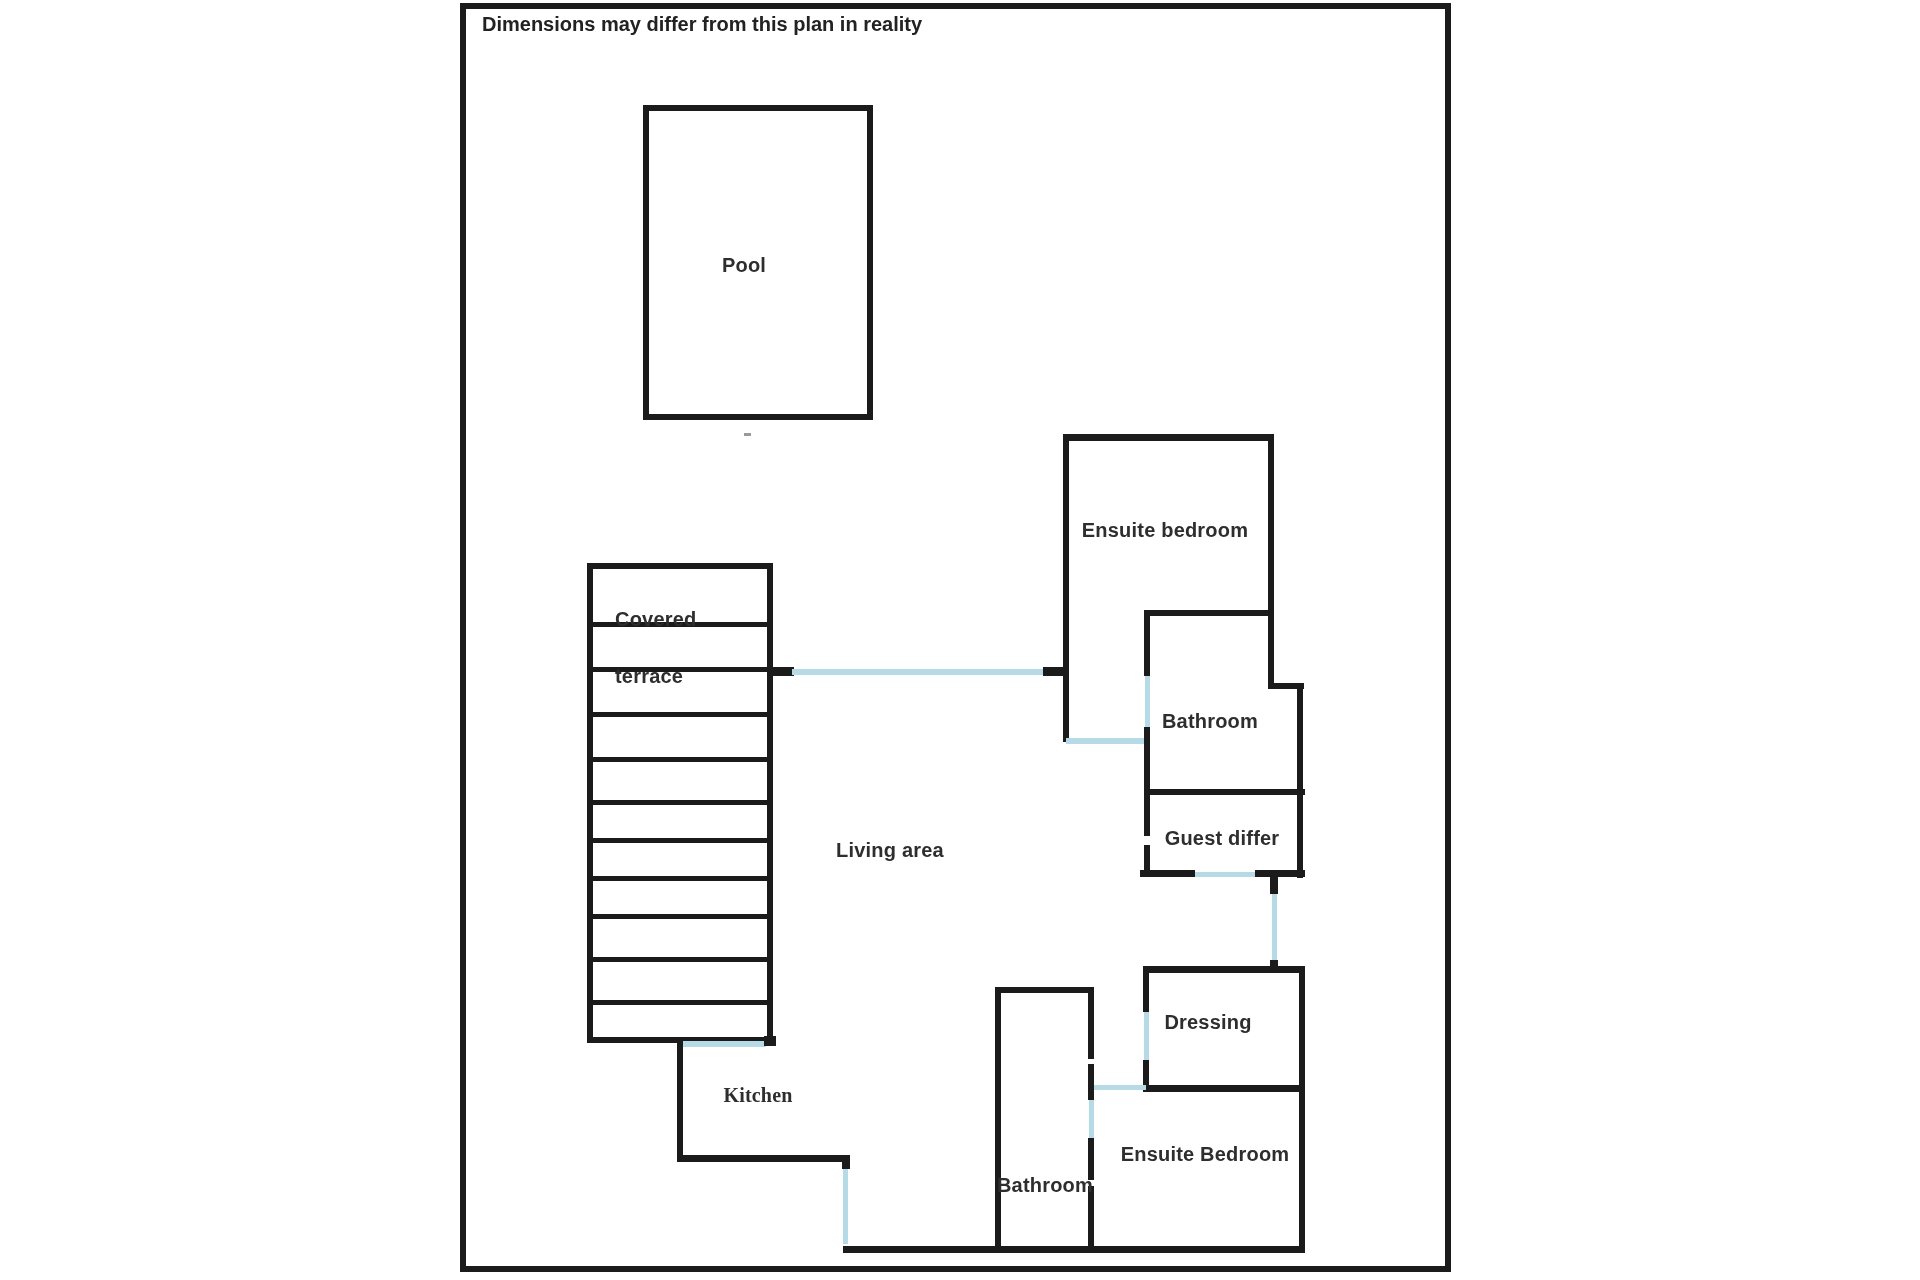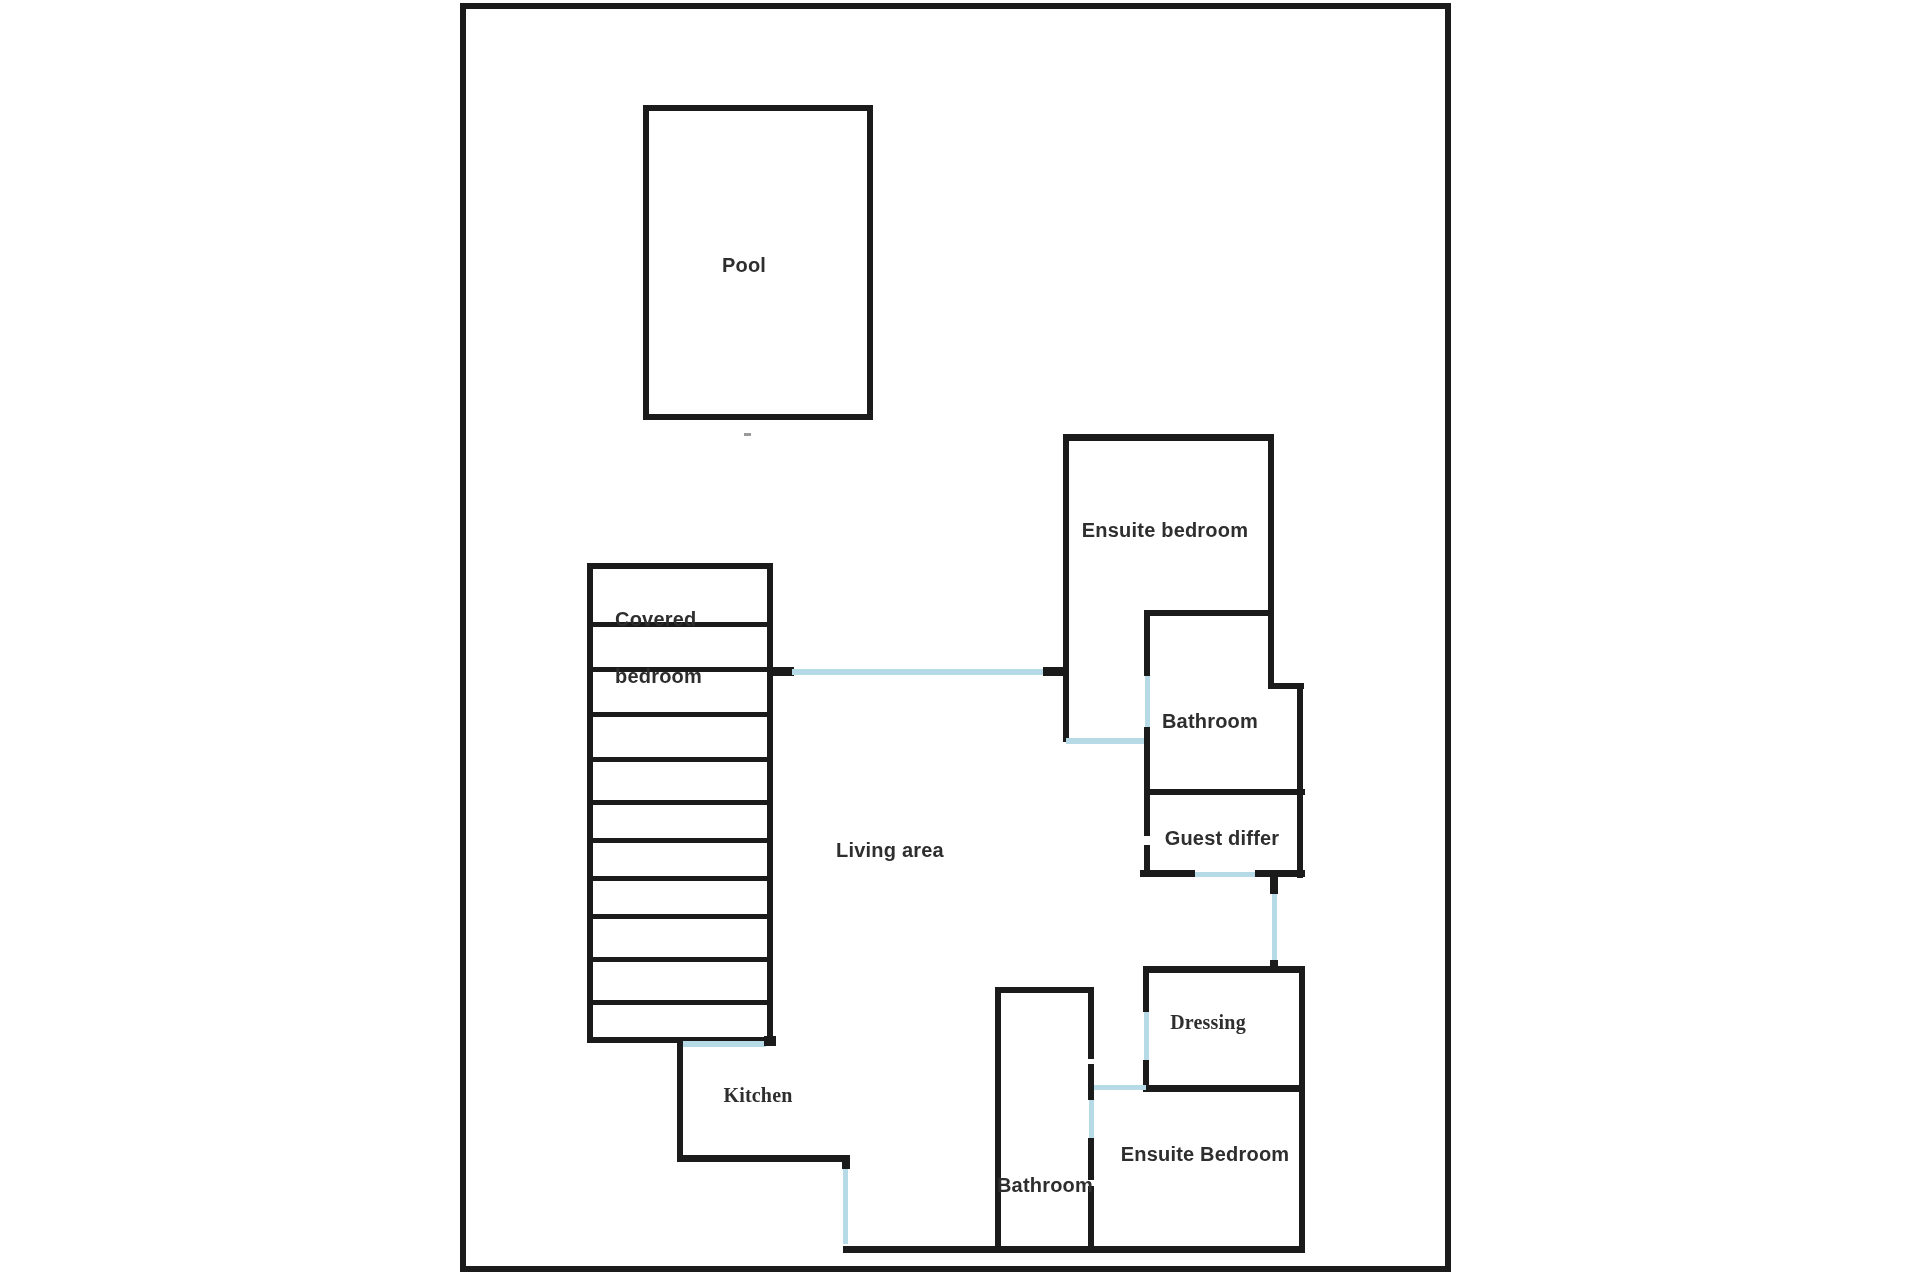--- a/index.html
+++ b/index.html
@@ -14,20 +14,21 @@
   .stripe{position:absolute;left:0;right:0;height:5px;background:var(--wall);}
   #title{position:absolute;left:482px;top:13px;font-size:20px;font-weight:600;color:#222;}
 </style>
 </head>
 <body style="background: rgb(255, 255, 255);">
 
 <div id="plan">
 
   <div class="box" style="left:460px;top:3px;width:991px;height:1269px;"></div>
 
+  <div id="title">Dimensions may differ from this plan in reality</div>
 
   <div class="box" style="left:643px;top:105px;width:230px;height:315px;"></div>
   <div class="lbl c" style="left:744px;top:265px;">Pool</div>
   <div class="w" style="left:744px;top:433px;width:7px;height:3px;background:#9a9a9a;"></div>
 
   <div class="box" style="left:587px;top:563px;width:186px;height:480px;">
     <div style="position:absolute;left:0;top:0;right:0;bottom:0;">
         <div class="stripe" style="top: 53px;"></div>
         <div class="stripe" style="top: 98px;"></div>
         <div class="stripe" style="top: 143px;"></div>
@@ -35,21 +36,21 @@
         <div class="stripe" style="top: 231px;"></div>
         <div class="stripe" style="top: 269px;"></div>
         <div class="stripe" style="top: 307px;"></div>
         <div class="stripe" style="top: 345px;"></div>
         <div class="stripe" style="top: 388px;"></div>
         <div class="stripe" style="top: 431px;"></div>
       </div>
   </div>
   <div>
     <div class="lbl" style="left:615px;top:608px;">Covered</div>
-    <div class="lbl" style="left:615px;top:665px;">bedroom</div>
+    <div class="lbl" style="left:615px;top:665px;">terrace</div>
   </div>
 
   <div class="d" style="left:683px;top:1041px;width:83px;height:6px;"></div>
   <div class="w" style="left:764px;top:1036px;width:12px;height:10px;"></div>
 
   <div class="w" style="left:771px;top:667px;width:23px;height:9px;"></div>
   <div class="d" style="left:792px;top:669px;width:254px;height:6px;"></div>
   <div class="w" style="left:1043px;top:667px;width:25px;height:9px;"></div>
 
   <div class="lbl c" style="left:890px;top:850px;">Living area</div>
@@ -86,21 +87,21 @@
   <div class="d" style="left:1272px;top:894px;width:5px;height:68px;"></div>
   <div class="w" style="left:1270px;top:960px;width:8px;height:9px;"></div>
   <div class="lbl c" style="left:1222px;top:838px;">Guest differ</div>
 
   <div class="w" style="left:1143px;top:966px;width:162px;height:7px;"></div>
   <div class="w" style="left:1143px;top:966px;width:6px;height:46px;"></div>
   <div class="d" style="left:1144px;top:1012px;width:5px;height:48px;"></div>
   <div class="w" style="left:1143px;top:1060px;width:6px;height:32px;"></div>
   <div class="w" style="left:1143px;top:1085px;width:162px;height:7px;"></div>
   <div class="w" style="left:1299px;top:966px;width:6px;height:287px;"></div>
-  <div class="lbl c" style="left:1208px;top:1022px;font-family:Liberation Serif, serif;">Dressing</div>
+  <div class="lbl c" style="left:1208px;top:1022px;">Dressing</div>
 
   <div class="d" style="left:1092px;top:1085px;width:54px;height:5px;"></div>
   <div class="lbl c" style="left:1205px;top:1154px;">Ensuite Bedroom</div>
 
   <div class="w" style="left:995px;top:987px;width:99px;height:6px;"></div>
   <div class="w" style="left:995px;top:987px;width:6px;height:266px;"></div>
   <div class="w" style="left:1088px;top:987px;width:6px;height:72px;"></div>
   <div class="w" style="left:1088px;top:1064px;width:6px;height:36px;"></div>
   <div class="d" style="left:1089px;top:1100px;width:5px;height:38px;"></div>
   <div class="w" style="left:1088px;top:1138px;width:6px;height:42px;"></div>

